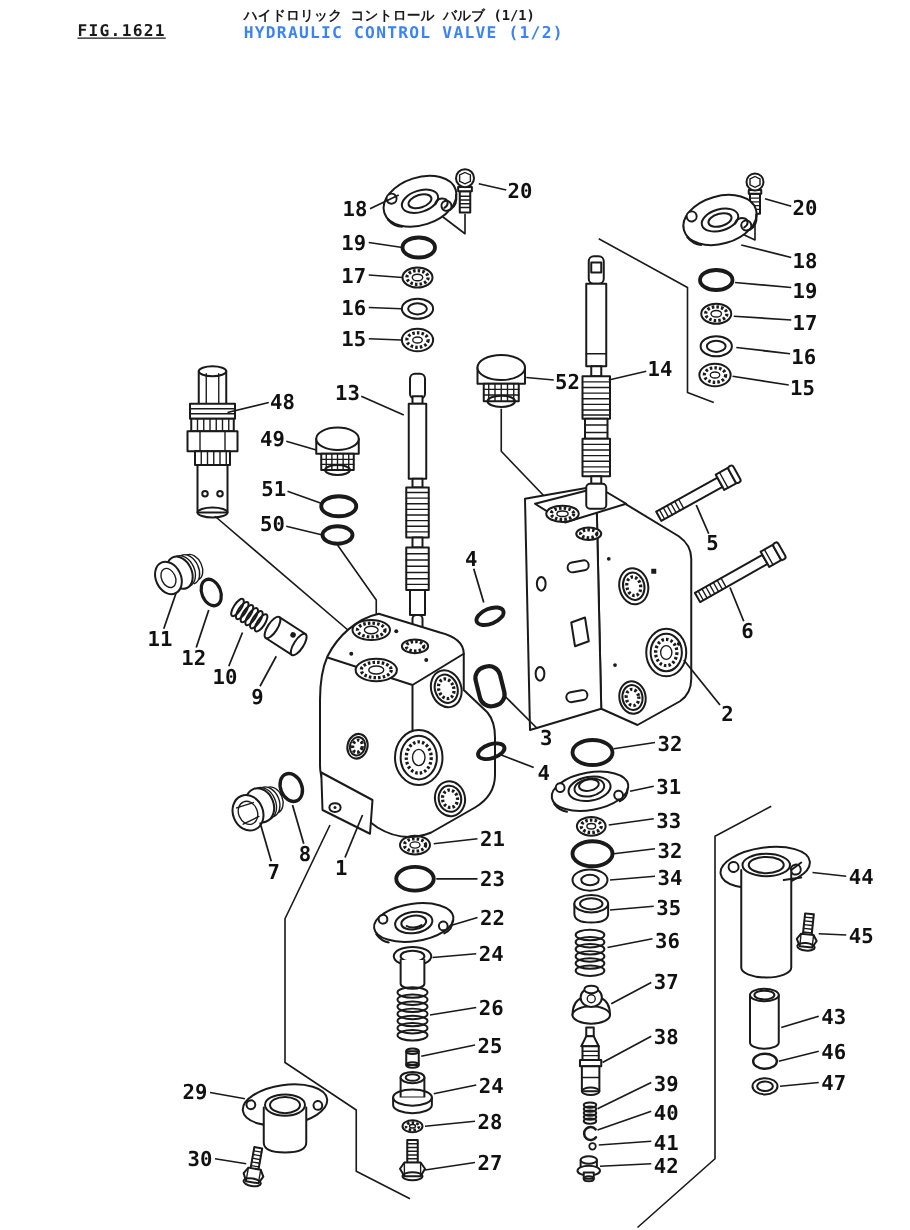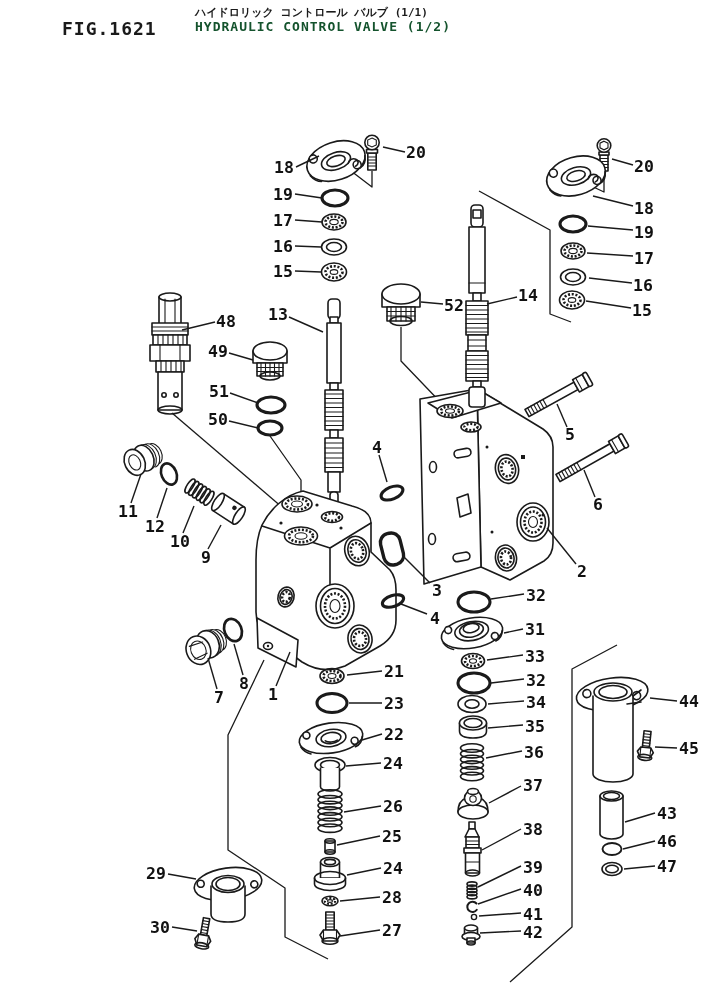--- a/index.html
+++ b/index.html
@@ -1,20 +1,20 @@
 <!DOCTYPE html>
 <html><head>
 <meta charset="utf-8">
 <style>
   html,body{margin:0;padding:0;}
   body{width:728px;height:984px;background:#ffffff;position:relative;overflow:hidden;
        font-family:"DejaVu Sans Mono","Liberation Mono",monospace;}
-  .hdr-fig{position:absolute;left:62px;top:18px;font-size:18px;font-weight:bold;color:#1a1a1a;letter-spacing:1px;}
+  .hdr-fig{position:absolute;left:62px;top:18px;font-size:13px;font-weight:bold;color:#1a1a1a;letter-spacing:1px;text-decoration:underline;}
   .hdr-jp{position:absolute;left:195px;top:5px;font-size:11px;font-weight:bold;color:#1a1a1a;}
-  .hdr-en{position:absolute;left:195px;top:19px;font-size:13px;font-weight:bold;color:#14532d;letter-spacing:1px;text-align:center;}
+  .hdr-en{position:absolute;left:195px;top:19px;font-size:13px;font-weight:bold;color:#3b82f6;letter-spacing:1px;text-align:center;}
   svg{position:absolute;left:0;top:0;}
   .s{fill:#fff;stroke:#1a1a1a;stroke-width:1.6;stroke-linejoin:round;stroke-linecap:round;}
   .o{fill:none;stroke:#1a1a1a;stroke-width:1.6;stroke-linejoin:round;stroke-linecap:round;}
   .t{fill:none;stroke:#1a1a1a;stroke-width:1.1;stroke-linecap:round;}
   .or{fill:none;stroke:#1a1a1a;stroke-width:3.1;}
   .hp{fill:none;stroke:#1a1a1a;stroke-width:2.6;stroke-dasharray:2 1.7;}
   .ln{fill:none;stroke:#1a1a1a;stroke-width:1.3;stroke-linejoin:round;}
   .d{fill:#1a1a1a;stroke:none;}
   .leader{fill:none;stroke:#1a1a1a;stroke-width:1.4;}
   .callout{font-family:"DejaVu Sans Mono","Liberation Mono",monospace;font-size:16.5px;font-weight:bold;fill:#111;

